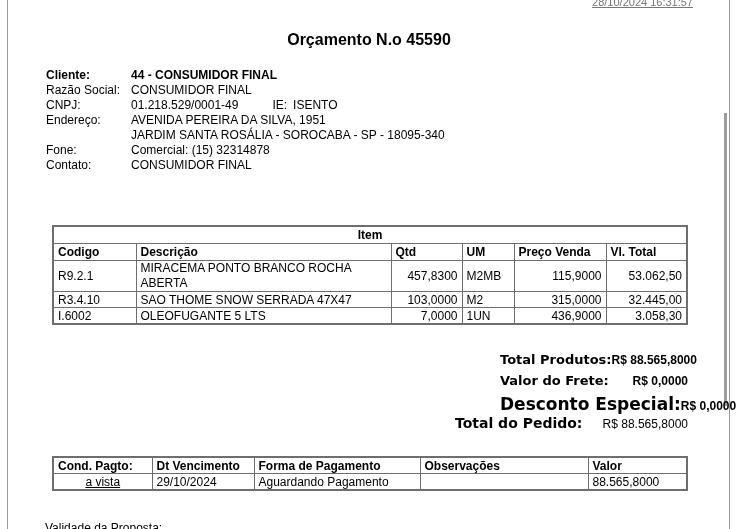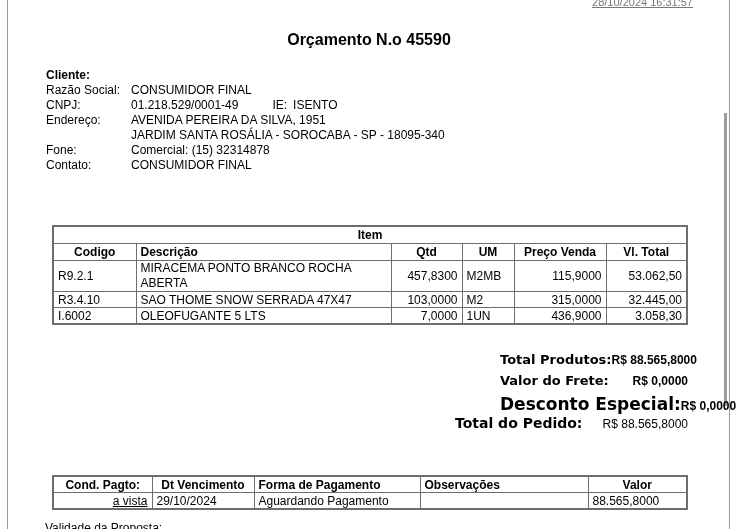--- a/index.html
+++ b/index.html
@@ -26,61 +26,62 @@
     .client .bold { font-weight: bold; }
     .client .ie-lbl { margin-left: 34px; }
     .client .ie-val { margin-left: 6px; }
 
     table.grid { position: absolute; border-collapse: collapse; table-layout: fixed; }
     table.grid td, table.grid th {
       border: 1px solid #6e6e6e; padding: 0 4px; font-size: 12px; line-height: 14px;
       overflow: hidden; white-space: nowrap;
     }
     table.grid { border: 2px solid #6e6e6e; }
-    table.grid th { font-weight: bold; text-align: center; }
+    table.grid th { font-weight: bold; text-align: left; }
     .items { left: 52px; top: 225px; width: 636px; }
     .items .item-hdr { text-align: center; height: 16px; border-radius: 7px; }
     .items th { height: 16px; }
     .items td { height: 15px; }
     .items td.wrap { white-space: normal; line-height: 15px; }
     .items .r { text-align: right; }
     .items .l { text-align: left; }
     .items th.l { text-align: left; }
 
     .totals { position: absolute; left: 455px; top: 352px; width: 233px; }
     .totals .trow { display: flex; justify-content: space-between; align-items: baseline; white-space: nowrap; }
     .totals .t1 { height: 21px; }
     .totals .t1 .tl { font-weight: bold; font-size: 13px; font-family: "DejaVu Sans", sans-serif; margin-left: 45px; }
     .totals .tv { font-weight: bold; font-size: 12px; }
     .totals .t3 .tl { font-size: 17px; }
     .totals .big .tl { font-weight: bold; font-size: 14px; font-family: "DejaVu Sans", sans-serif; }
     .totals .big .tv { font-weight: normal; font-size: 12px; }
 
-    .pay { left: 52px; top: 475px; width: 636px; padding-left: 16px; }
+    .pay { left: 52px; top: 456px; width: 636px; padding-left: 16px; }
     .pay th, .pay td { height: 15px; }
-    .pay .c { text-align: right; text-decoration: underline; }
+    .pay .c { text-align: center; text-decoration: underline; }
     .pay .l { text-align: left; }
     .pay .r { text-align: left; }
     .pay th.l { text-align: left; }
 
     .validity { position: absolute; left: 45px; top: 521px; font-size: 12px; white-space: nowrap; }
   </style>
 </head>
 <body>
 
 <div class="frame-left"></div>
 <div class="frame-right"></div>
 <div class="scroll-thumb"></div>
 
 <div class="datestamp">28/10/2024 16:31:57</div>
 <div class="title">Orçamento N.o 45590</div>
 
 <div class="client">
   <div class="row">
     <span class="lbl bold">Cliente:</span>
+    <span class="val bold">44 - CONSUMIDOR FINAL</span>
   </div>
   <div class="row">
     <span class="lbl">Razão Social:</span>
     <span class="val">CONSUMIDOR FINAL</span>
   </div>
   <div class="row">
     <span class="lbl">CNPJ:</span>
     <span class="val">01.218.529/0001-49</span>
     <span class="ie-lbl">IE:</span>
     <span class="ie-val">ISENTO</span>

